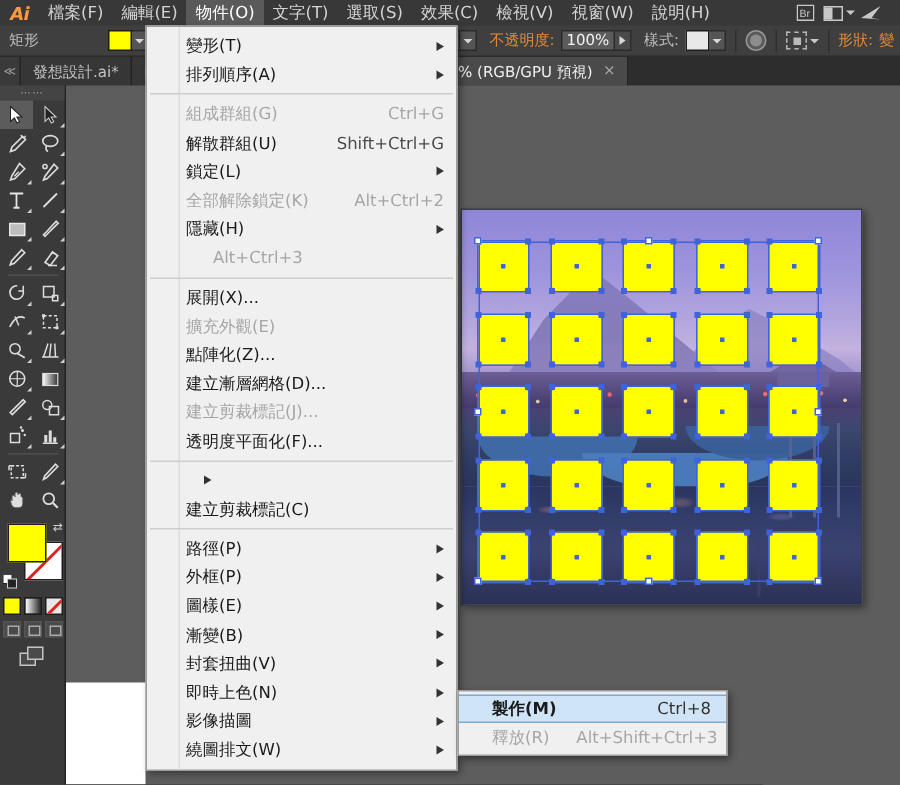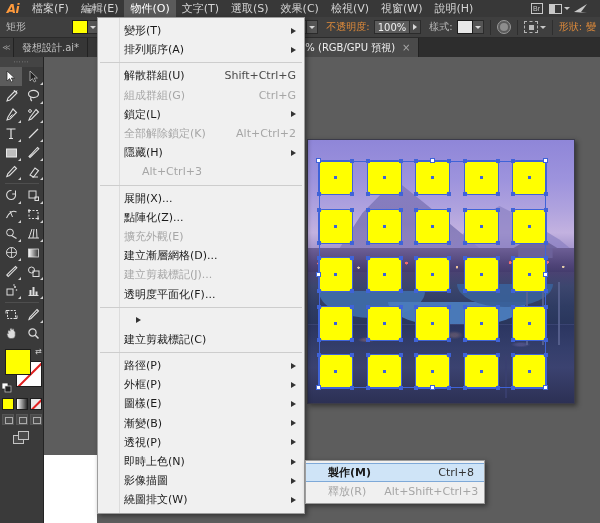--- a/index.html
+++ b/index.html
@@ -876,54 +876,54 @@
     <div id="dd-rows" style="position:relative;">
         <div class="dd-row">
           <span class="dd-label">變形(T)</span>
           <span class="dd-arrow"></span>
         </div>
         <div class="dd-row">
           <span class="dd-label">排列順序(A)</span>
           <span class="dd-arrow"></span>
         </div>
         <div class="dd-sep"></div>
-        <div class="dd-row">
-          <span class="dd-label">解散群組(U)</span>
-          <span class="dd-shortcut">Shift+Ctrl+G</span>
-        </div>
         <div class="dd-row disabled">
           <span class="dd-label">組成群組(G)</span>
           <span class="dd-shortcut">Ctrl+G</span>
         </div>
         <div class="dd-row">
+          <span class="dd-label">解散群組(U)</span>
+          <span class="dd-shortcut">Shift+Ctrl+G</span>
+        </div>
+        <div class="dd-row">
           <span class="dd-label">鎖定(L)</span>
           <span class="dd-arrow"></span>
         </div>
         <div class="dd-row disabled">
           <span class="dd-label">全部解除鎖定(K)</span>
           <span class="dd-shortcut">Alt+Ctrl+2</span>
         </div>
         <div class="dd-row">
           <span class="dd-label">隱藏(H)</span>
           <span class="dd-arrow"></span>
         </div>
         <div class="dd-row disabled">
           <span class="dd-shortcut">Alt+Ctrl+3</span>
         </div>
         <div class="dd-sep"></div>
         <div class="dd-row">
           <span class="dd-label">展開(X)...</span>
         </div>
-        <div class="dd-row">
-          <span class="dd-label">點陣化(Z)...</span>
-        </div>
         <div class="dd-row disabled">
           <span class="dd-label">擴充外觀(E)</span>
         </div>
         <div class="dd-row">
+          <span class="dd-label">點陣化(Z)...</span>
+        </div>
+        <div class="dd-row">
           <span class="dd-label">建立漸層網格(D)...</span>
         </div>
         <div class="dd-row disabled">
           <span class="dd-label">建立剪裁標記(J)...</span>
         </div>
         <div class="dd-row">
           <span class="dd-label">透明度平面化(F)...</span>
         </div>
         <div class="dd-sep"></div>
         <div class="dd-row">
@@ -943,21 +943,21 @@
         </div>
         <div class="dd-row">
           <span class="dd-label">圖樣(E)</span>
           <span class="dd-arrow"></span>
         </div>
         <div class="dd-row">
           <span class="dd-label">漸變(B)</span>
           <span class="dd-arrow"></span>
         </div>
         <div class="dd-row">
-          <span class="dd-label">透視(P)</span>
+          <span class="dd-label">封套扭曲(V)</span>
           <span class="dd-arrow"></span>
         </div>
         <div class="dd-row">
           <span class="dd-label">即時上色(N)</span>
           <span class="dd-arrow"></span>
         </div>
         <div class="dd-row">
           <span class="dd-label">影像描圖</span>
           <span class="dd-arrow"></span>
         </div>

